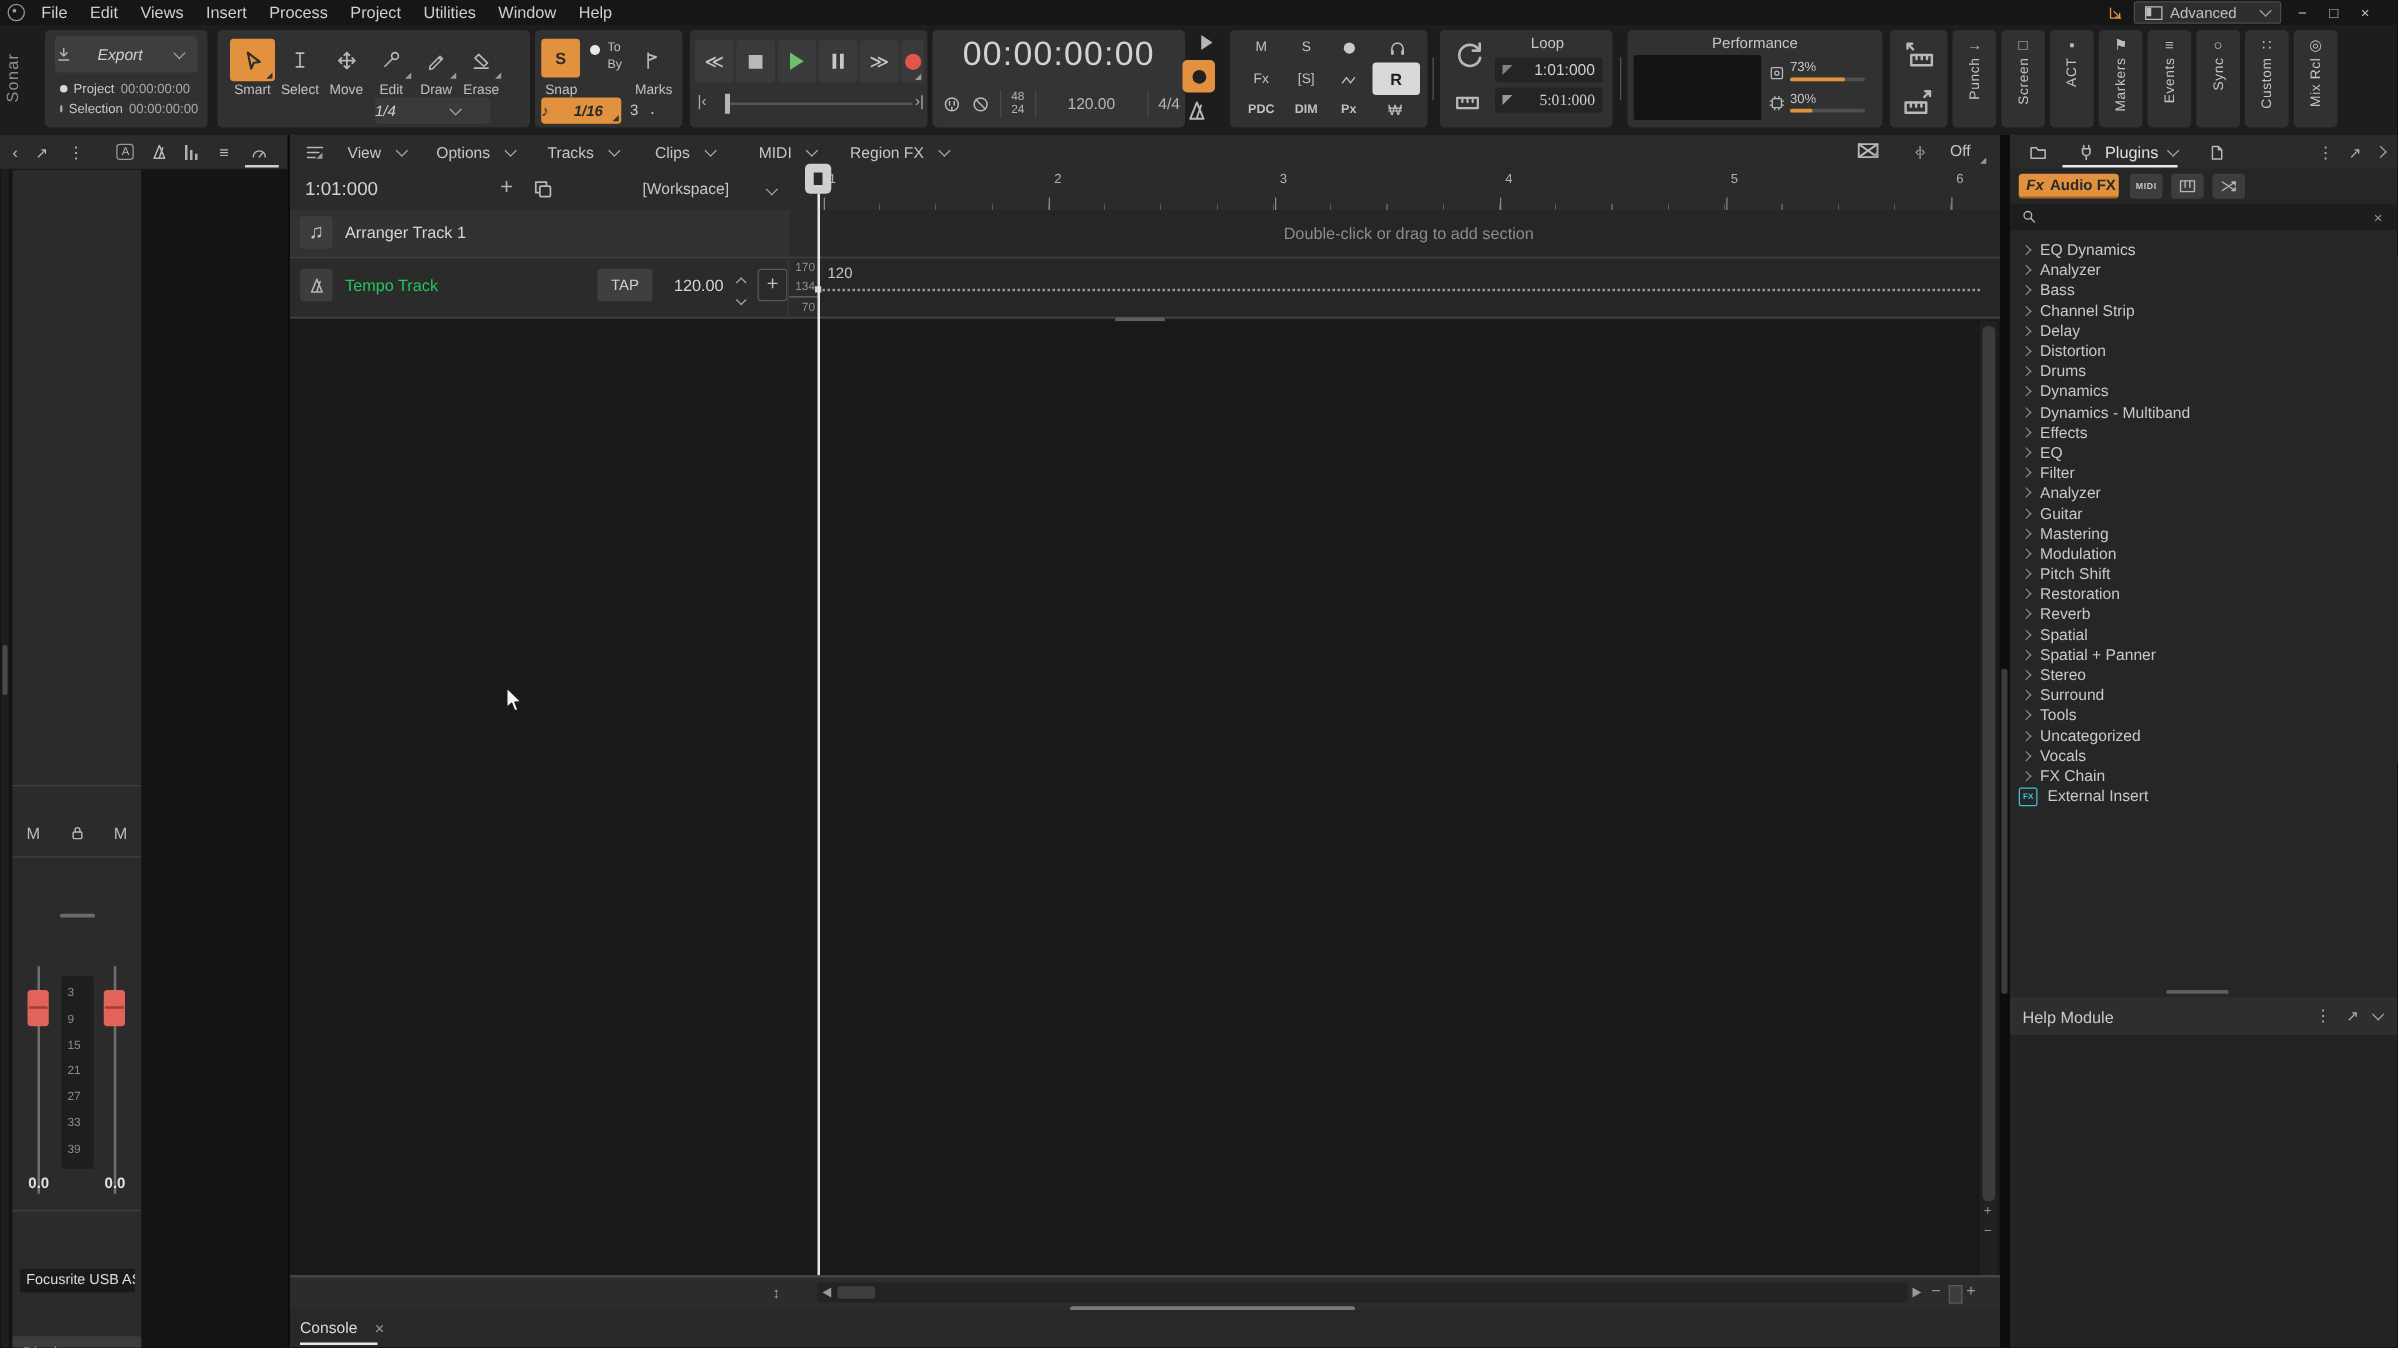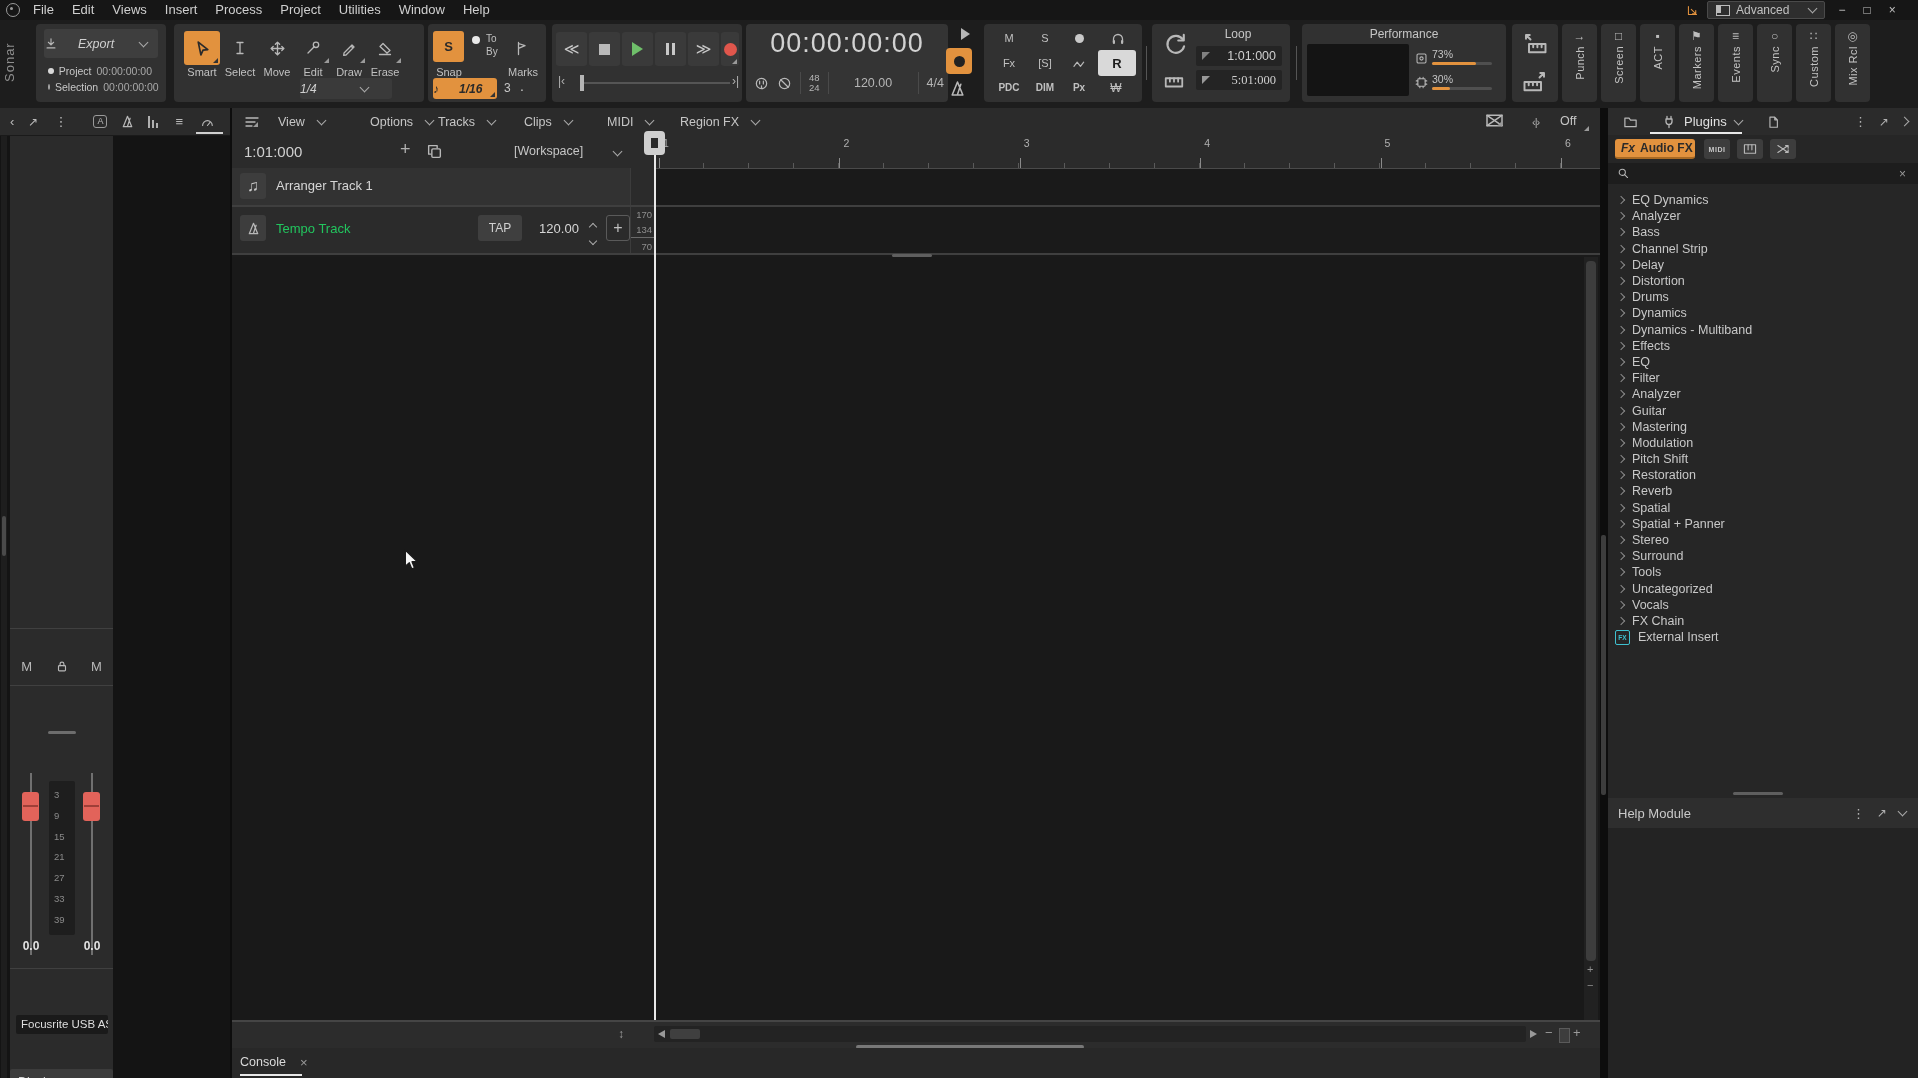--- a/index.html
+++ b/index.html
@@ -474,21 +474,21 @@
         <span class="abs" style="left:12px;top:7px;">
           <svg width="16" height="14" viewBox="0 0 16 14">
               <path d="M2 3 h12 M2 7 h9 M2 11 h6"></path>
             </svg>
           <i class="ctri"></i>
         </span>
         <div class="tvm-item" style="left:46px;">
             <span>View</span>
             <span class="chv" style="margin-top:-2px"></span>
           </div>
-        <div class="tvm-item" style="left:138px;justify-content:center;">
+        <div class="tvm-item" style="left:117px;justify-content:center;">
             <span>Options</span>
             <span class="chv" style="margin-top:-2px"></span>
           </div>
         <div class="tvm-item" style="left:206px;">
             <span>Tracks</span>
             <span class="chv" style="margin-top:-2px"></span>
           </div>
         <div class="tvm-item" style="left:292px;">
             <span>Clips</span>
             <span class="chv" style="margin-top:-2px"></span>
@@ -545,20 +545,23 @@
             </div>
           </div>
       </div>
 
       <div class="abs" style="left:0;top:60px;width:1368px;height:37px;border-bottom:2px solid #3f3f3f;">
         <div class="abs" style="left:0;top:0;width:398px;height:37px;background:#323232;">
           <span class="trk-icon" style="top:5px;">♫</span>
           <span class="abs" style="left:44px;top:10px;font-size:13px;color:#d6d6d6;">Arranger Track 1</span>
         </div>
         <div class="numcol" style="top:0;height:37px;"></div>
+        <div class="lane" style="top:0;height:37px;background:#262626;display:flex;align-items:center;justify-content:center;">
+          <span style="font-size:13px;color:#8c8c8c;">Double-click or drag to add section</span>
+        </div>
       </div>
 
       <div class="abs" style="left:0;top:99px;width:1368px;height:46px;border-bottom:2px solid #3f3f3f;">
         <div class="abs" style="left:0;top:0;width:398px;height:46px;background:#2b2b2b;">
           <span class="trk-icon" style="top:8px;">
             <svg width="15" height="15" viewBox="0 0 16 16">
                 <path d="M8 2.5 L12.5 13.5 h-9 Z M8 13 L10.8 4.5"></path>
               </svg>
           </span>
           <span class="abs" style="left:44px;top:14px;font-size:13px;color:#22c55e;">Tempo Track</span>
@@ -566,20 +569,25 @@
           <span class="abs" style="left:298px;top:8px;width:58px;height:26px;font-size:13px;color:#d6d6d6;display:flex;align-items:center;justify-content:center;">120.00</span>
           <span class="abs" style="left:358px;top:10px;"><i class="chv" style="transform:rotate(-135deg);width:5px;height:5px;"></i></span>
           <span class="abs" style="left:358px;top:24px;"><i class="chv" style="width:5px;height:5px;"></i></span>
           <span class="abs" style="left:374px;top:8px;width:24px;height:26px;border:1px solid #5a5a5a;border-radius:3px;font-size:16px;color:#c0c0c0;display:flex;align-items:center;justify-content:center;box-sizing:border-box;">+</span>
         </div>
         <div class="numcol" style="top:0;height:46px;font-size:9.5px;color:#8f8f8f;text-align:right;">
           <div style="padding:2px 3px 0 0;">170</div>
           <div style="padding:4px 3px 2px 0;border-bottom:1px solid #6a6a6a;">134</div>
           <div style="padding:3px 3px 0 0;">70</div>
         </div>
+        <div class="lane" style="top:0;height:46px;background:#262626;">
+          <span class="abs" style="left:8px;top:4px;font-size:12px;color:#c8c8c8;">120</span>
+          <span class="abs" style="left:0;top:24px;width:930px;border-top:2px dotted #9a9a9a;"></span>
+          <span class="abs" style="left:-2px;top:22px;width:5px;height:5px;background:#d0d0d0;"></span>
+        </div>
       </div>
       <div class="handlebar" style="left:660px;top:146px;width:40px;background:#5f5f5f;"></div>
 
       <div class="abs" style="left:0;top:149px;width:1368px;height:763px;background:#191919;">
         <svg class="abs" style="left:172px;top:292px;" width="15" height="22" viewBox="0 0 12 18">
             <path d="M1 1 L1 14 L4.2 11.2 L6.2 16.2 L8.4 15.3 L6.4 10.4 L10.6 10.2 Z" style="fill:#f5f5f5;stroke:#1a1a1a;stroke-width:1;"></path>
           </svg>
       </div>
 
       <div class="abs" style="left:412px;top:23px;width:21px;height:24px;background:#cfcfcf;border-radius:4px;display:flex;align-items:center;justify-content:center;z-index:5;">

